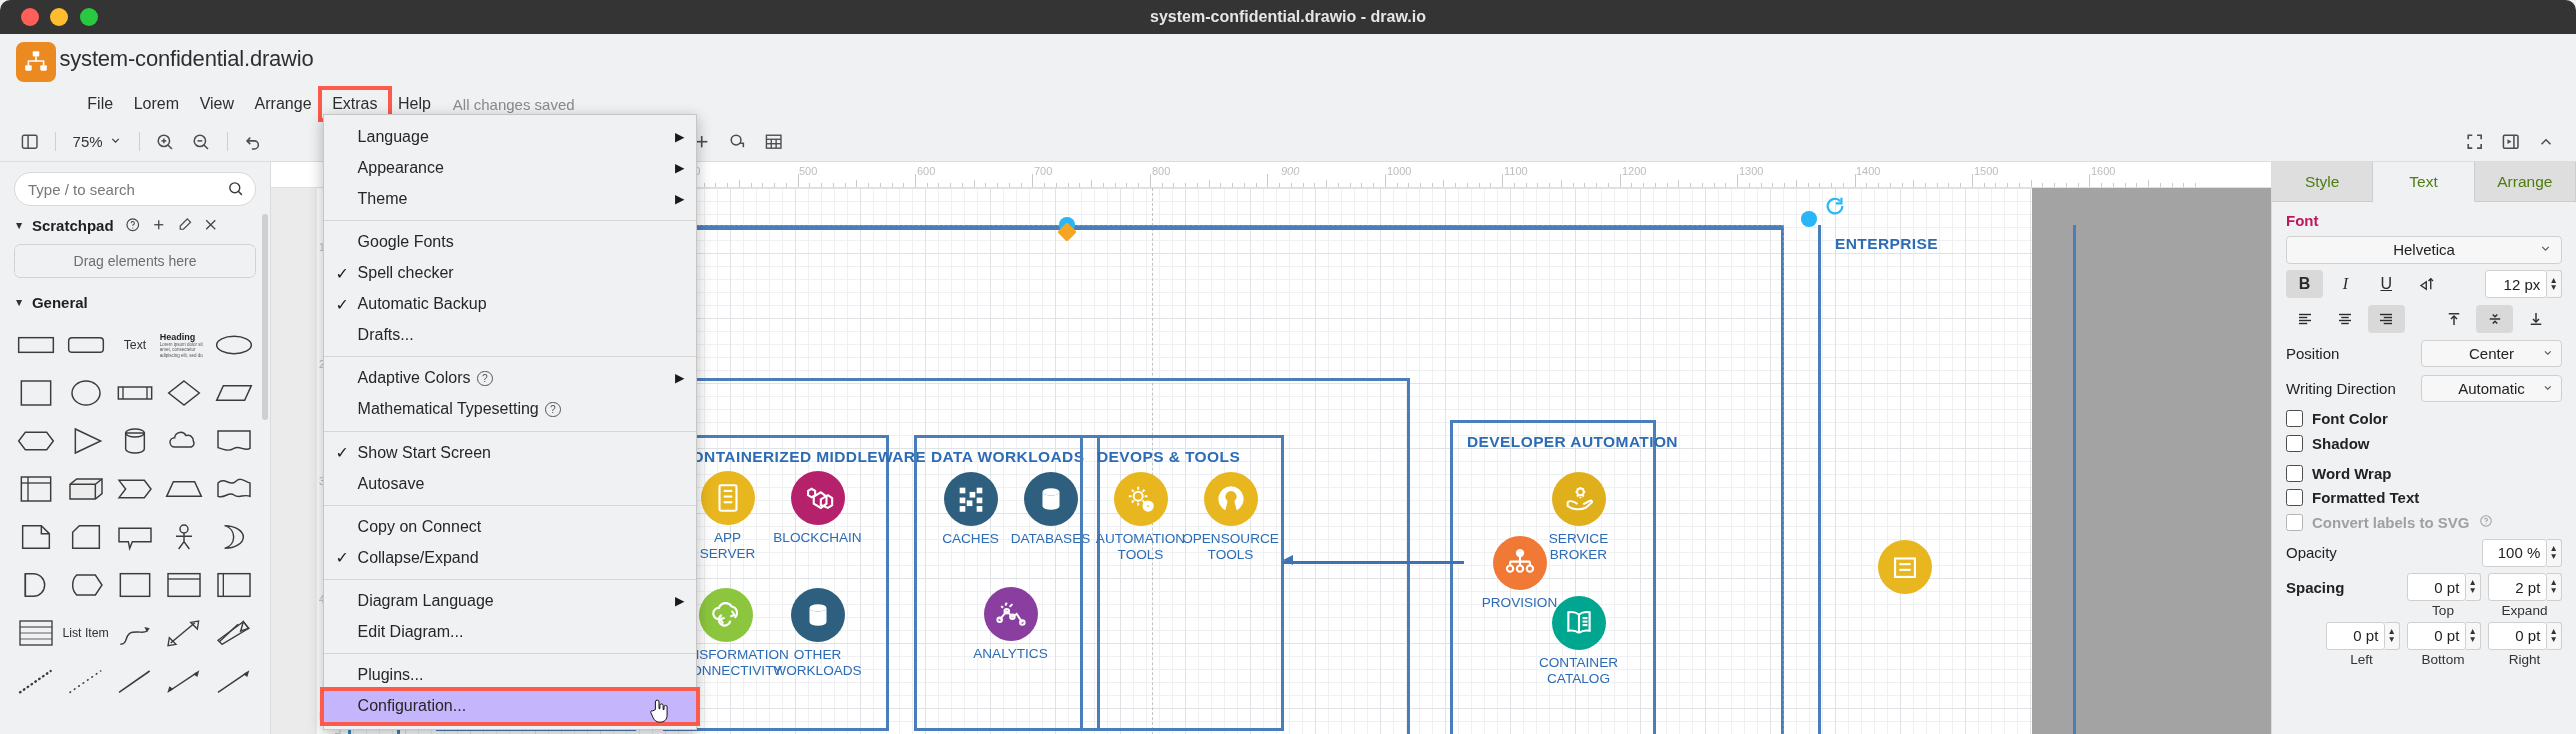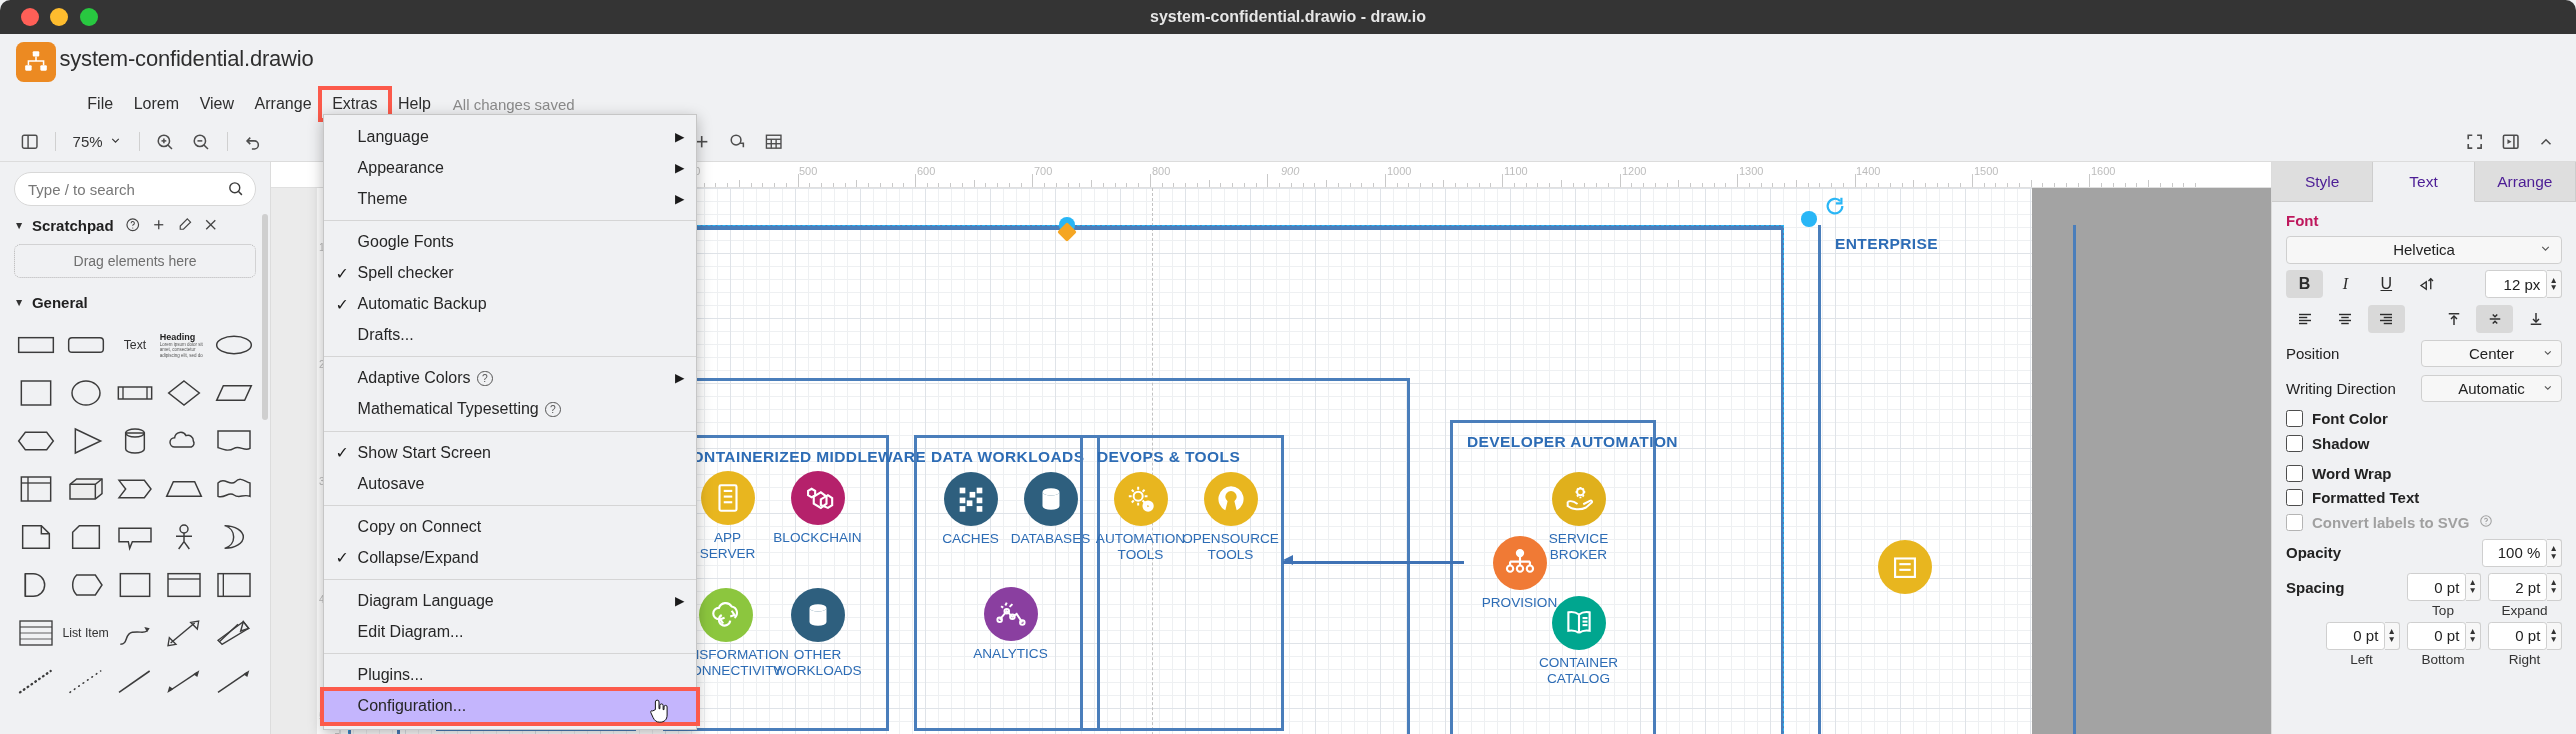--- a/index.html
+++ b/index.html
@@ -157,21 +157,21 @@
   .edge { position: absolute; background: #3f72b5; transform-origin: 0 0; height: 2.6px; }
 
   
   .right-panel {
     width: 305px; flex: none; background: #f0f1f3; border-left: 0.6px solid #dcdcdc;
     display: flex; flex-direction: column;
   }
   .rtabs { display: flex; height: 40px; }
   .rtab {
     flex: 1; display: flex; align-items: center; justify-content: center;
-    font-size: 15.5px; color: #4c1d95; background: #dedede;
+    font-size: 15.5px; color: #4d7c0f; background: #dedede;
     border-right: 0.6px solid #cdcdcd; border-bottom: 0.6px solid #cdcdcd;
   }
   .rtab.active { background: #f0f1f3; border-bottom-color: transparent; }
   .rsec { padding: 10.3px 14px 0 14px; }
   .rlabel { font-size: 15px; font-weight: bold; color: #be185d; }
   .rselect {
     margin-top: 6.5px; height: 28px; border: 0.6px solid #cfcfcf; border-radius: 3.9px; background: #f7f7f7;
     display: flex; align-items: center; justify-content: center; position: relative; font-size: 15px; color: #222;
   }
   .rselect .chev { position: absolute; right: 9px; color: #555; font-size: 11px; }
@@ -1230,21 +1230,21 @@
         <span class="chk-lbl dim" style="font-weight:normal">
           <svg width="14" height="14" viewBox="0 0 24 24" fill="none" stroke="#a0a0a0" stroke-width="1.8">
               <circle cx="12" cy="12" r="9"></circle>
               <path d="M9.6 9.5a2.4 2.4 0 1 1 3.2 2.3c-.5.2-.8.7-.8 1.2v.5"></path>
               <circle cx="12" cy="16.8" r=".9" fill="#a0a0a0" stroke="none"></circle>
             </svg>
         </span>
       </div>
 
       <div class="kv-row">
-        <span class="k" style="font-weight:bold">Opacity</span>
+        <span class="k" style="font-weight:normal">Opacity</span>
         <span style="margin-left:auto" class="sp-inline">
           <span class="numfield" style="width:65px">100 %</span>
           <span class="spin">
               <i>▲</i>
               <i>▼</i>
             </span>
         </span>
       </div>
 
       <div class="kv-row" style="margin-top:6.5px">

